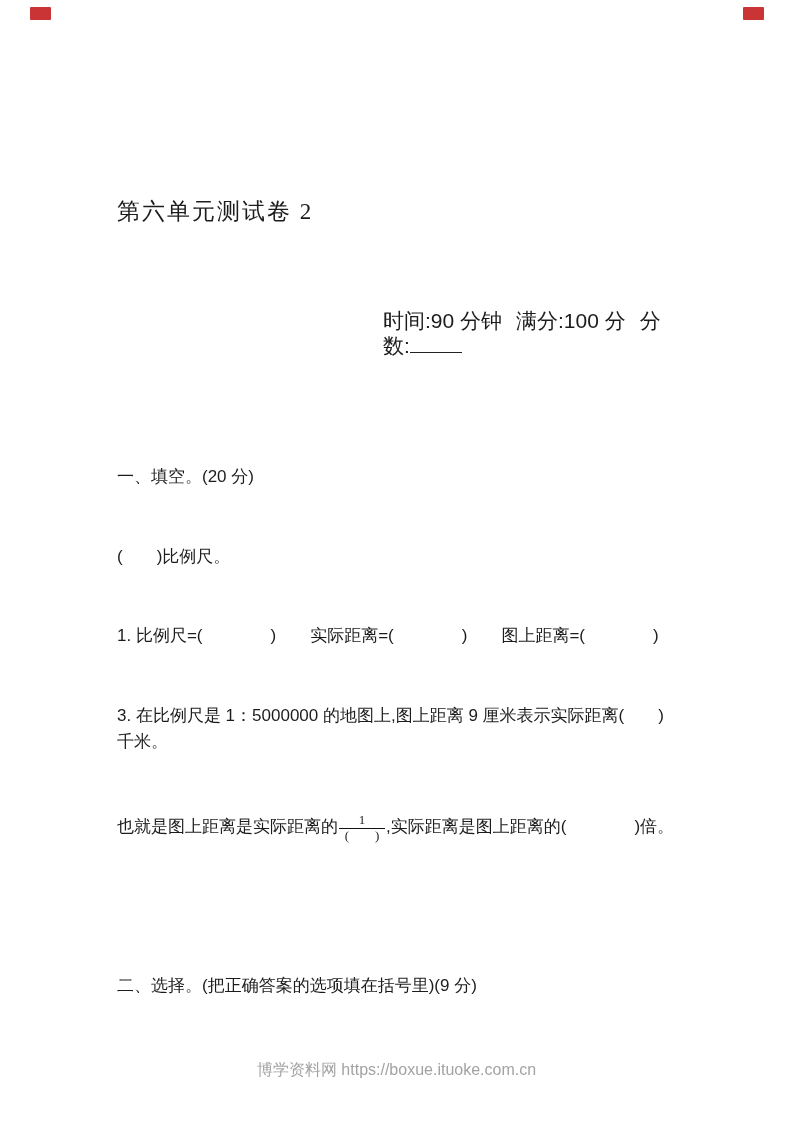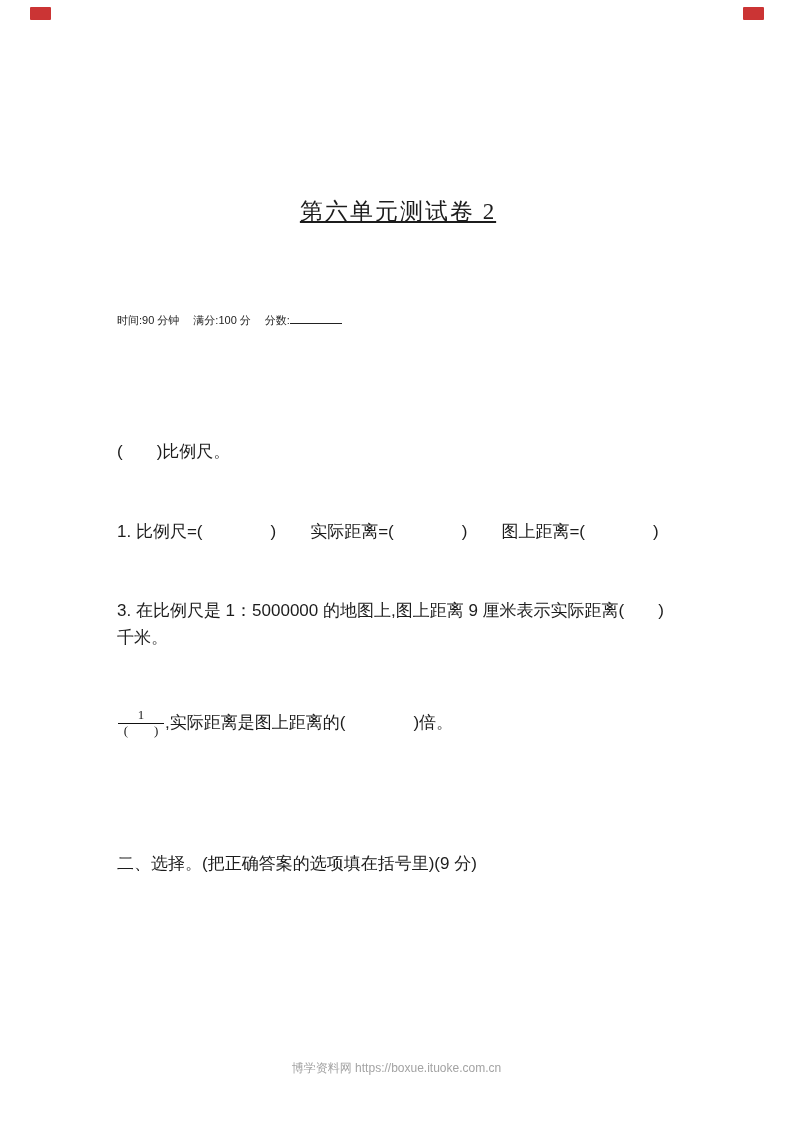--- a/index.html
+++ b/index.html
@@ -18,64 +18,65 @@
   .corner-mark.left{left:30px;}
   .corner-mark.right{right:29px;}
   .content{
     position:absolute;left:117px;top:117px;width:562px;
     font-size:17px;line-height:26.5px;
     white-space:pre-wrap;
   }
   .title{
     font-family:"Liberation Serif","DejaVu Serif",serif;
     font-size:23px;line-height:30px;letter-spacing:2px;
-    text-align:center;margin:0 0 2px 0;text-decoration:underline;
+    margin:0 0 2px 0;
   }
-  .meta{line-height:25px;font-size:11px;}
+  .meta{line-height:25px;margin-left:266px;font-size:21px;}
   .meta .meta-item{margin-right:14px;}
   .score-blank{
     display:inline-block;width:52px;height:15px;
     border-bottom:1.5px solid #222;vertical-align:baseline;
   }
   .heading{margin-top:0;}
-  .h2gap{margin-top:3px;}
+  .h2gap{margin-top:20px;}
   .frac-line{height:38px;display:flex;align-items:center;}
   .frac{
     display:inline-block;text-align:center;vertical-align:middle;
     font-family:"Liberation Serif","DejaVu Serif",serif;
     font-size:13px;line-height:14px;margin:0 1px;
   }
   .frac-num{display:block;border-bottom:1.4px solid #111;padding:0 16px 1px 16px;min-width:14px;}
   .frac-den{display:block;margin-top:0;}
   .footer{
     position:absolute;left:0;right:0;top:1060px;
-    text-align:center;font-size:12px;
+    text-align:center;font-size:16px;
     color:var(--footer-text,#a3a3a3);
     font-family:"Liberation Sans","DejaVu Sans",sans-serif;
   }
 </style>
 </head>
 <body>
 
 <div class="page">
 
   <div class="corner-mark left"></div>
   <div class="corner-mark right"></div>
 
   <div class="content">
 
     <div class="title">第六单元测试卷 2</div>
 
     <div class="meta"><span class="meta-item">时间:90 分钟</span><span class="meta-item">满分:100 分</span><span>分数:</span><span class="score-blank"></span></div>
 
     
+    <div class="heading">一、填空。(20 分)</div>
     <div class="line">(　　)比例尺。</div>
     <div class="line">1. 比例尺=(　　　　)　　实际距离=(　　　　)　　图上距离=(　　　　)</div>
     <div class="line">3. 在比例尺是 1：5000000 的地图上,图上距离 9 厘米表示实际距离(　　)千米。</div>
-    <div class="frac-line"><span class="frac"><span class="frac-num">1</span><span class="frac-den">(　　)</span></span><span>,实际距离是图上距离的(　　　　)倍。</span></div>
+    <div class="frac-line"><span>也就是图上距离是实际距离的</span><span class="frac"><span class="frac-num">1</span><span class="frac-den">(　　)</span></span><span>,实际距离是图上距离的(　　　　)倍。</span></div>
 
     
     <div class="heading h2gap">二、选择。(把正确答案的选项填在括号里)(9 分)</div>
     
     
     
     
     
     
     

